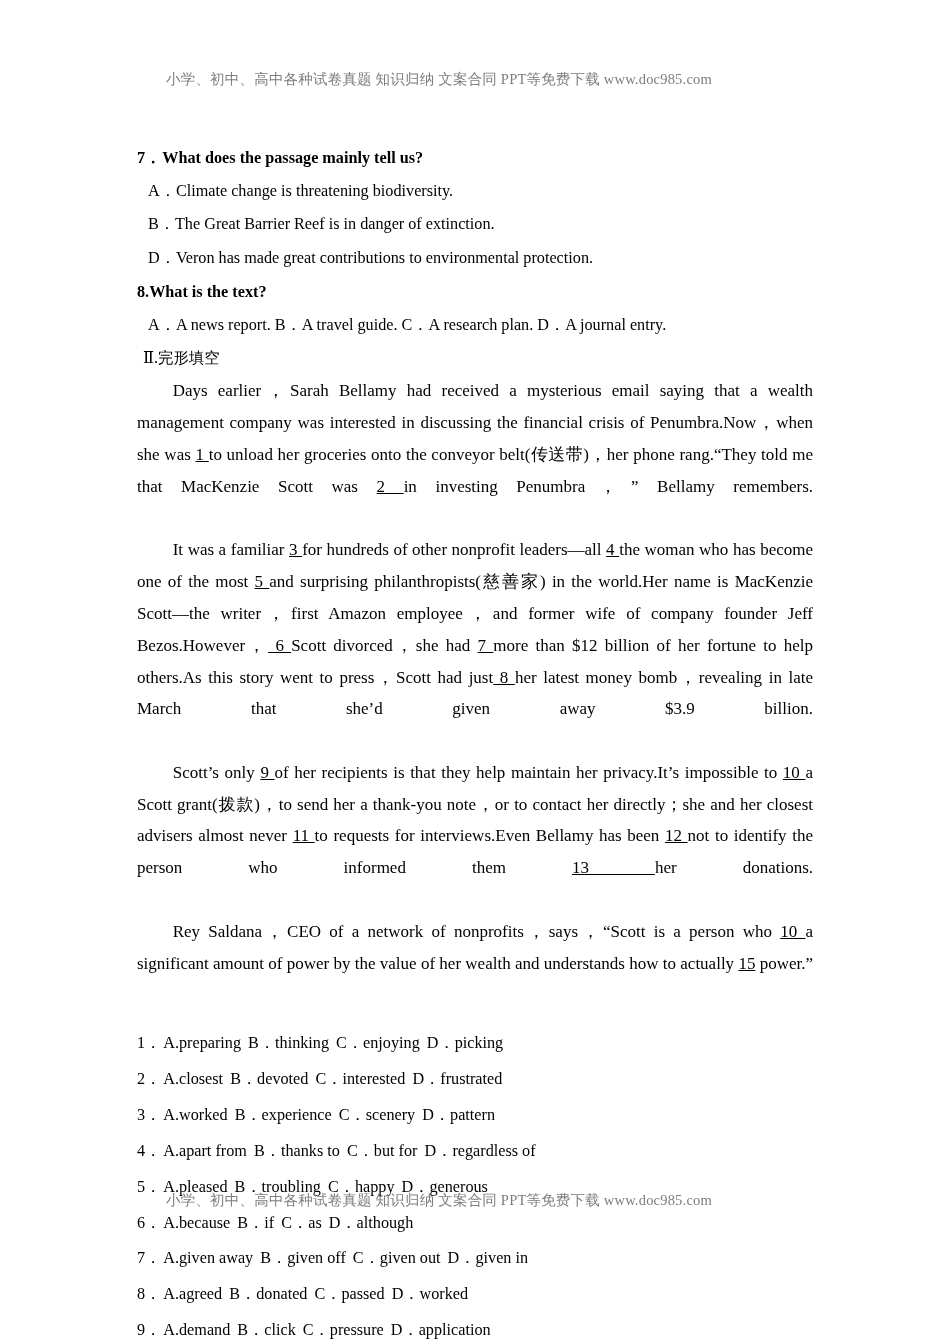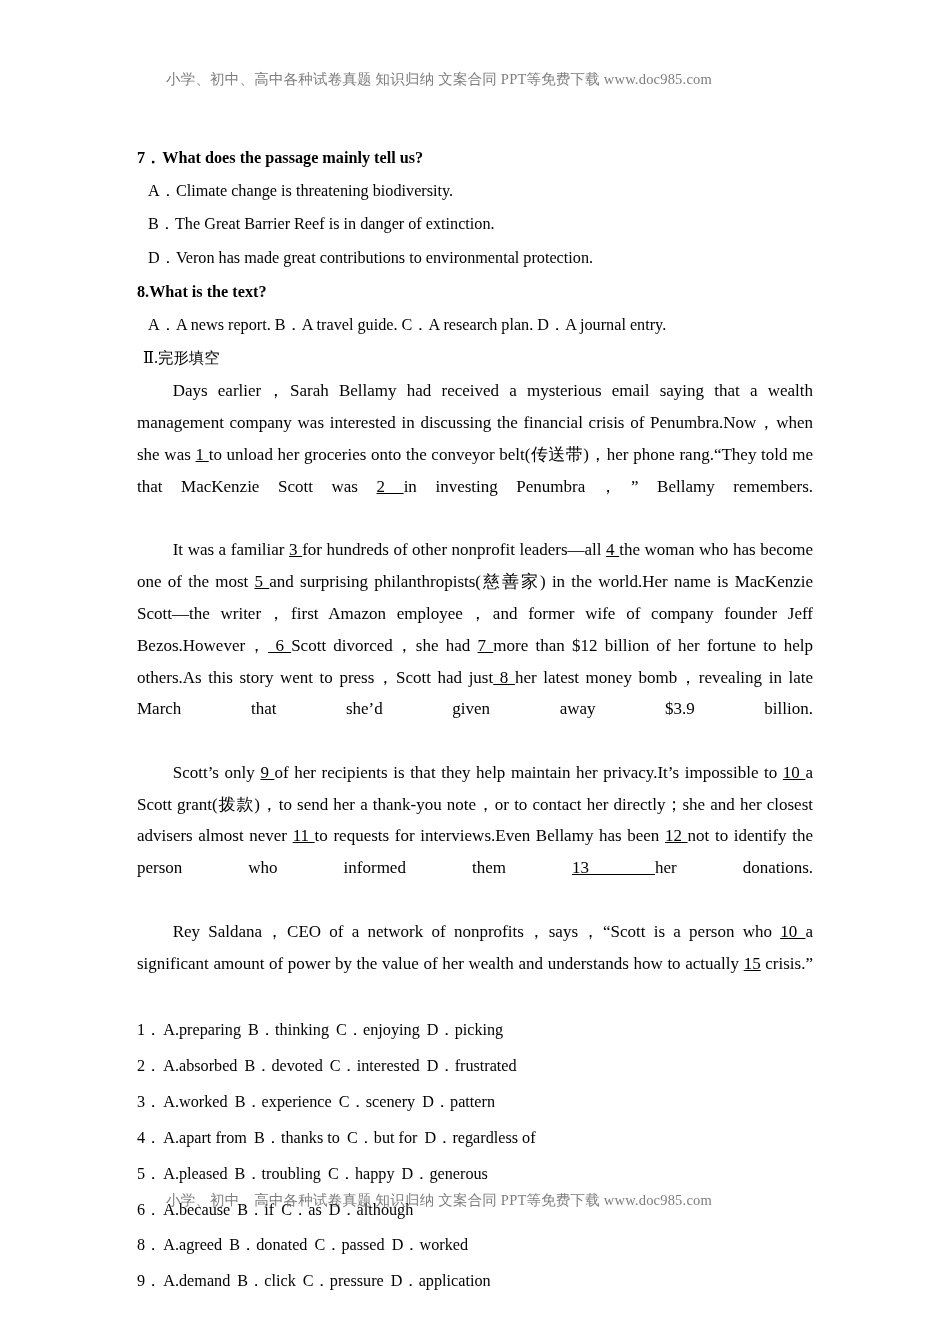--- a/index.html
+++ b/index.html
@@ -75,21 +75,21 @@
     display: inline-block;
     width: 100%;
   }
 
   .blank {
     text-decoration: underline;
     white-space: nowrap;
   }
 
   .choices {
-    margin-top: 9px;
+    margin-top: 22px;
   }
   .choice-row {
     font-size: 16.2px;
     line-height: 1.29;
     margin: 0 0 15px 0;
     white-space: nowrap;
   }
   .choice-row .cnum { margin-right: 2px; }
   .choice-row .citem { margin-right: 3px; }
 </style>
@@ -115,30 +115,31 @@
     <p class="opt-line">A．A news report.  B．A travel guide.  C．A research plan.  D．A journal entry.</p>
 
     <p class="section-heading">
       <span>Ⅱ</span><span>.</span><span class="cn">完形填空</span>
     </p>
 
     <div id="cloze-paragraphs">
         <p class="para"><span>Days earlier，Sarah Bellamy had received a mysterious email saying that a wealth management company was interested in discussing the financial crisis of Penumbra.Now，when she was </span><span class="blank"> 1 </span><span> to unload her groceries onto the conveyor belt(传送带)，her phone rang.“They told me that MacKenzie Scott was </span><span class="blank"> 2 </span><span> in investing Penumbra，”  Bellamy remembers.</span></p>
         <p class="para"><span>It was a familiar </span><span class="blank"> 3 </span><span> for hundreds of other nonprofit leaders—all </span><span class="blank"> 4 </span><span> the woman who has become one of the most </span><span class="blank"> 5 </span><span> and surprising philanthropists(慈善家) in the world.Her name is MacKenzie Scott—the writer，first Amazon employee，and former wife of company founder Jeff Bezos.However，</span><span class="blank"> 6 </span><span> Scott divorced，she had </span><span class="blank"> 7 </span><span> more than $12 billion of her fortune to help others.As this story went to press，Scott had just</span><span class="blank"> 8 </span><span> her latest money bomb，revealing in late March that she’d given away $3.9 billion.</span></p>
         <p class="para"><span>Scott’s only </span><span class="blank"> 9 </span><span> of her recipients is that they help maintain her privacy.It’s impossible to </span><span class="blank">10 </span><span> a Scott grant(拨款)，to send her a thank-you note，or to contact her directly；she and her closest advisers almost never </span><span class="blank"> 11 </span><span> to requests for interviews.Even Bellamy has been </span><span class="blank"> 12 </span><span> not to identify the person who informed them </span><span class="blank"> 13 </span><span> her donations.</span></p>
-        <p class="para"><span>Rey Saldana，CEO of a network of nonprofits，says，“Scott is a person who </span><span class="blank"> 10 </span><span> a significant amount of power by the value of her wealth and understands how to actually </span><span class="blank"> 15</span><span> crisis.”</span></p>
+        <p class="para"><span>Rey Saldana，CEO of a network of nonprofits，says，“Scott is a person who </span><span class="blank"> 10 </span><span> a significant amount of power by the value of her wealth and understands how to actually </span><span class="blank"> 15</span><span> power.”</span></p>
       </div>
 
     <div class="choices" id="choice-list">
         <div class="choice-row"><span class="cnum">1．</span><span class="citem">A.preparing</span> <span class="citem">B．thinking</span> <span class="citem">C．enjoying</span> <span class="citem">D．picking</span></div>
-        <div class="choice-row"><span class="cnum">2．</span><span class="citem">A.absorbed</span> <span class="citem">B．devoted</span> <span class="citem">C．interested</span> <span class="citem">D．frustrated</span></div>
+        <div class="choice-row"><span class="cnum">2．</span><span class="citem">A.closest</span> <span class="citem">B．devoted</span> <span class="citem">C．interested</span> <span class="citem">D．frustrated</span></div>
         <div class="choice-row"><span class="cnum">3．</span><span class="citem">A.worked</span> <span class="citem">B．experience</span> <span class="citem">C．scenery</span> <span class="citem">D．pattern</span></div>
         <div class="choice-row"><span class="cnum">4．</span><span class="citem">A.apart from</span> <span class="citem">B．thanks to</span> <span class="citem">C．but for</span> <span class="citem">D．regardless of</span></div>
         <div class="choice-row"><span class="cnum">5．</span><span class="citem">A.pleased</span> <span class="citem">B．troubling</span> <span class="citem">C．happy</span> <span class="citem">D．generous</span></div>
         <div class="choice-row"><span class="cnum">6．</span><span class="citem">A.because</span> <span class="citem">B．if</span> <span class="citem">C．as</span> <span class="citem">D．although</span></div>
+        <div class="choice-row"><span class="cnum">7．</span><span class="citem">A.given away</span> <span class="citem">B．given off</span> <span class="citem">C．given out</span> <span class="citem">D．given in</span></div>
         <div class="choice-row"><span class="cnum">8．</span><span class="citem">A.agreed</span> <span class="citem">B．donated</span> <span class="citem">C．passed</span> <span class="citem">D．worked</span></div>
         <div class="choice-row"><span class="cnum">9．</span><span class="citem">A.demand</span> <span class="citem">B．click</span> <span class="citem">C．pressure</span> <span class="citem">D．application</span></div>
       </div>
 
   </div>
 
   <div class="watermark watermark-bottom">小学、初中、高中各种试卷真题  知识归纳  文案合同  PPT等免费下载      www.doc985.com</div>
 
 </div>
 

